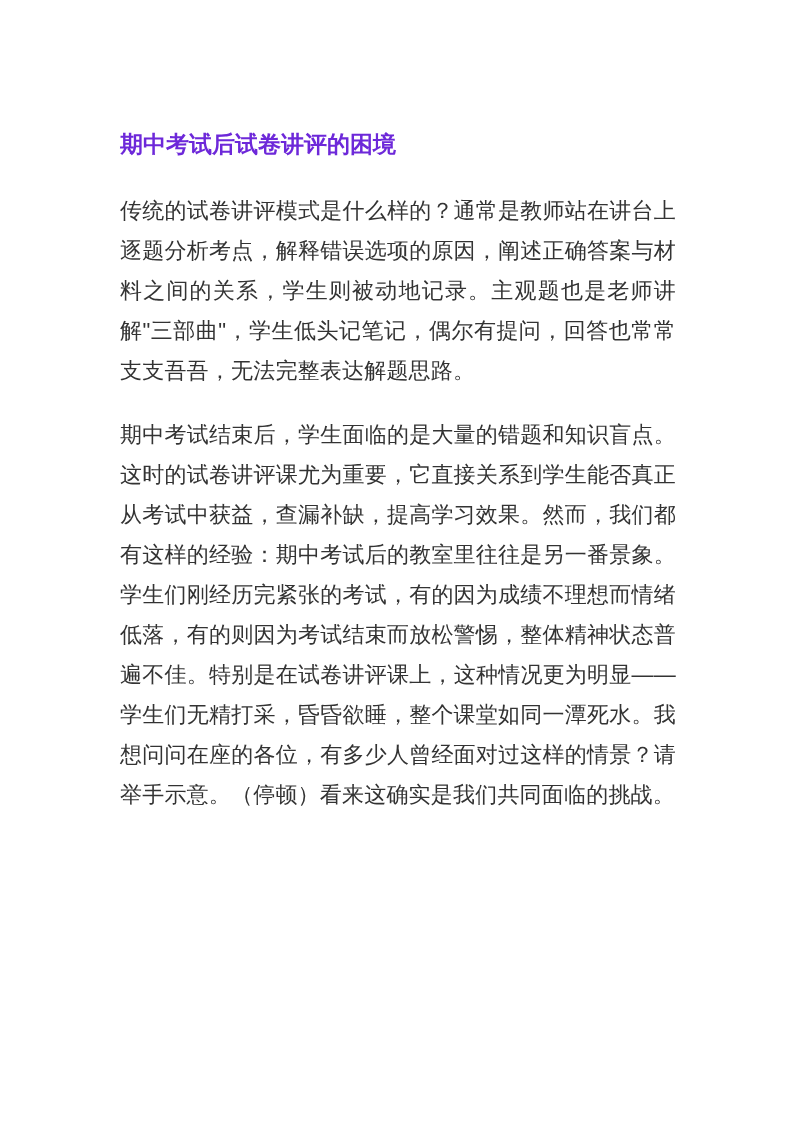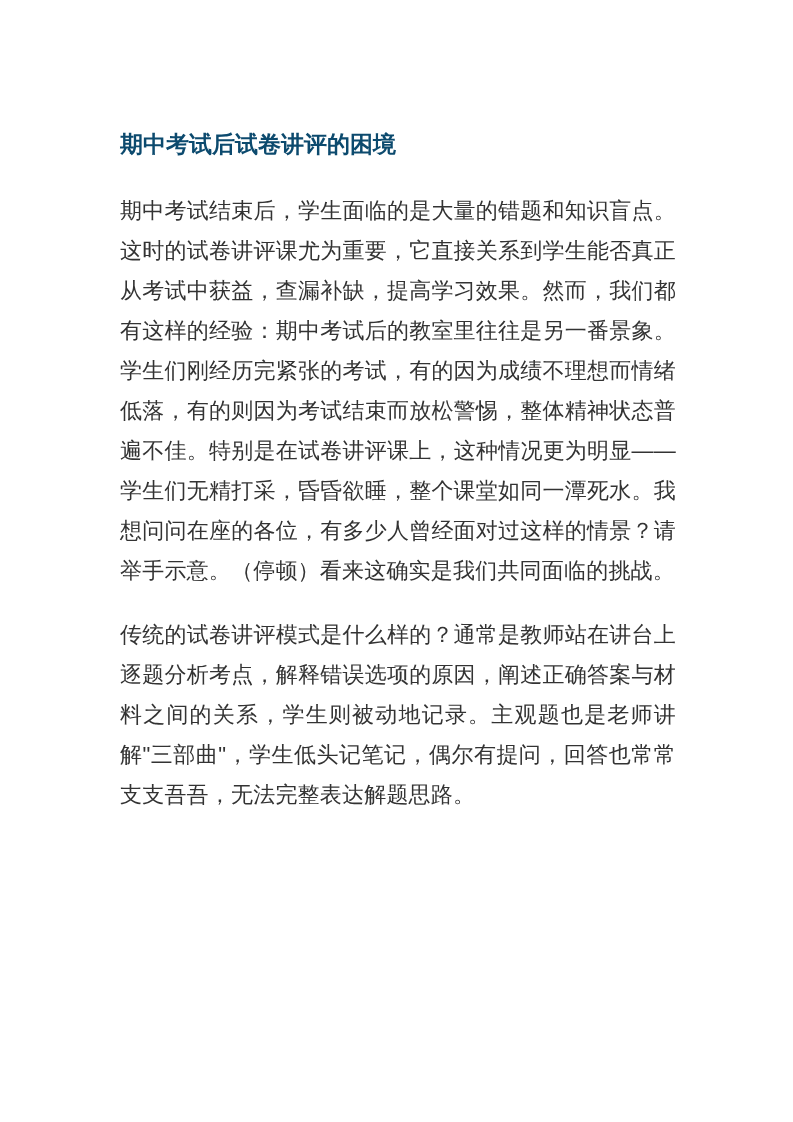--- a/index.html
+++ b/index.html
@@ -29,29 +29,29 @@
       text-align: justify;
       letter-spacing: 0.2px;
       color: #333333;
       word-break: break-all;
     }
     .heading {
       margin: 24px 0 30px 0;
       font-size: 23px;
       line-height: 34px;
       font-weight: 700;
-      color: #0c4a6e;
+      color: #6d28d9;
       text-align: left;
     }
   </style>
 </head>
 <body>
 
 <div class="page">
   <article class="content">
 
     <h2 class="heading">期中考试后试卷讲评的困境</h2>
 
+    <p class="para">传统的试卷讲评模式是什么样的？通常是教师站在讲台上逐题分析考点，解释错误选项的原因，阐述正确答案与材料之间的关系，学生则被动地记录。主观题也是老师讲解"三部曲"，学生低头记笔记，偶尔有提问，回答也常常支支吾吾，无法完整表达解题思路。</p>
+
     <p class="para">期中考试结束后，学生面临的是大量的错题和知识盲点。这时的试卷讲评课尤为重要，它直接关系到学生能否真正从考试中获益，查漏补缺，提高学习效果。然而，我们都有这样的经验：期中考试后的教室里往往是另一番景象。学生们刚经历完紧张的考试，有的因为成绩不理想而情绪低落，有的则因为考试结束而放松警惕，整体精神状态普遍不佳。特别是在试卷讲评课上，这种情况更为明显——学生们无精打采，昏昏欲睡，整个课堂如同一潭死水。我想问问在座的各位，有多少人曾经面对过这样的情景？请举手示意。（停顿）看来这确实是我们共同面临的挑战。</p>
-
-    <p class="para">传统的试卷讲评模式是什么样的？通常是教师站在讲台上逐题分析考点，解释错误选项的原因，阐述正确答案与材料之间的关系，学生则被动地记录。主观题也是老师讲解"三部曲"，学生低头记笔记，偶尔有提问，回答也常常支支吾吾，无法完整表达解题思路。</p>
   </article>
 </div>
 
 </body></html>

